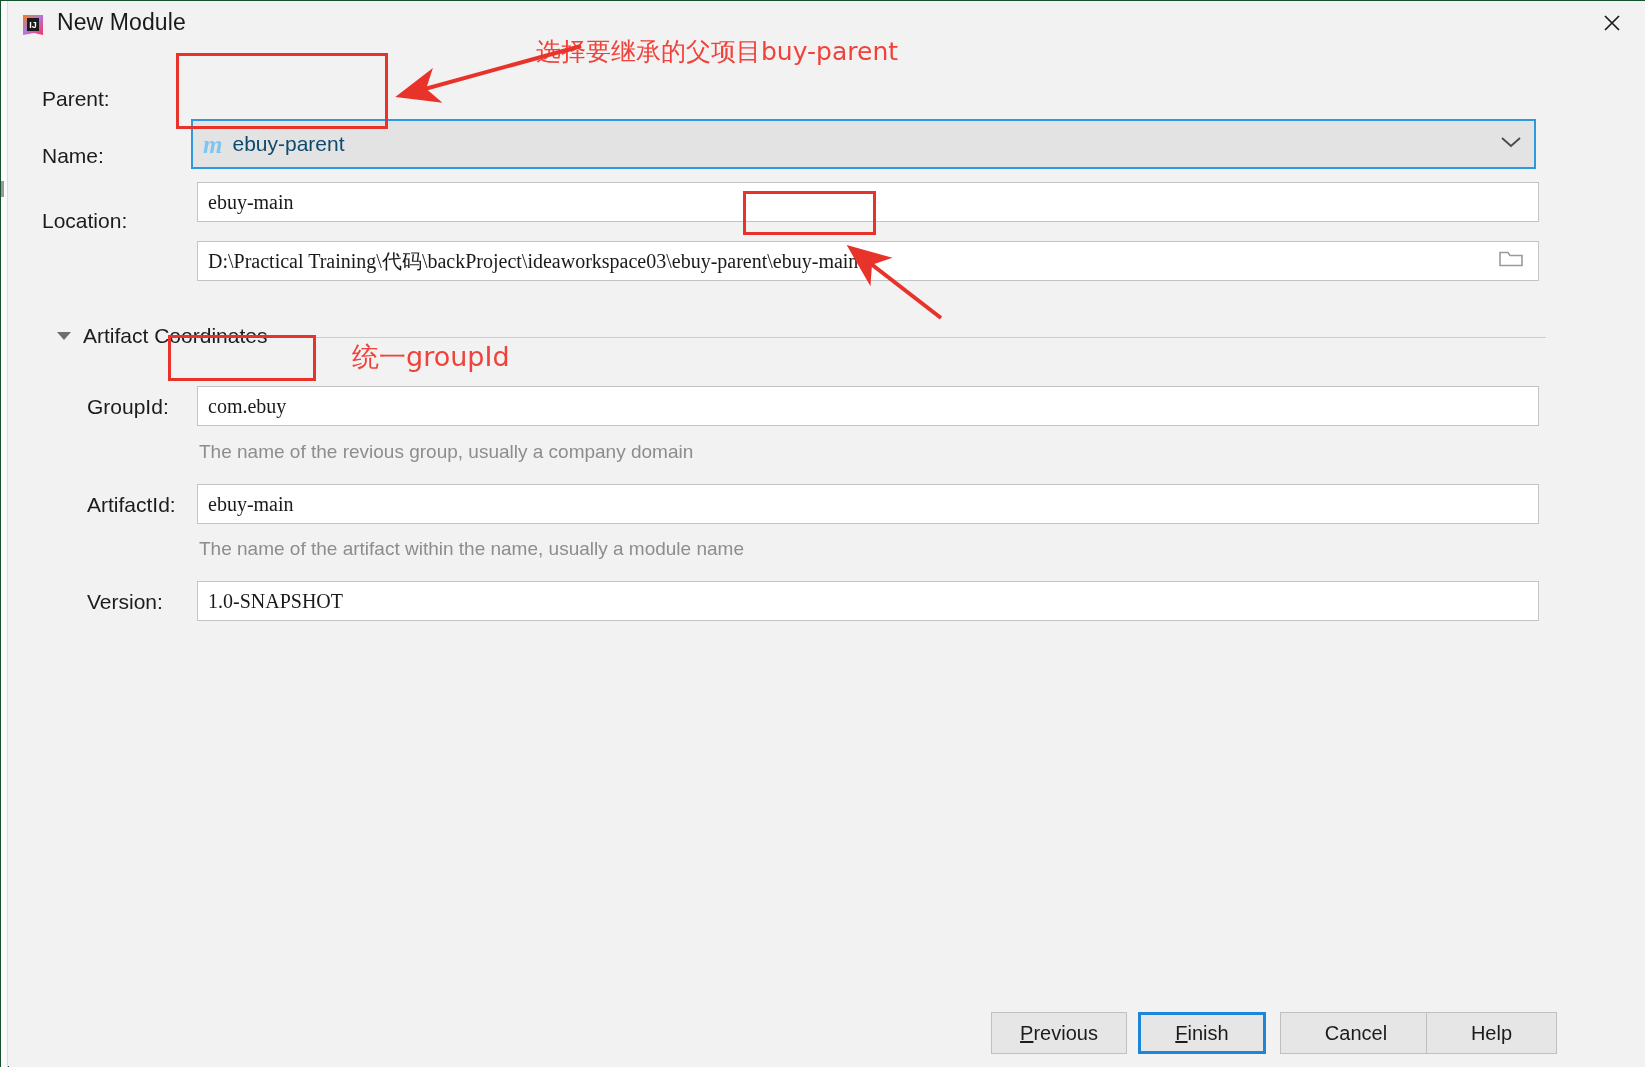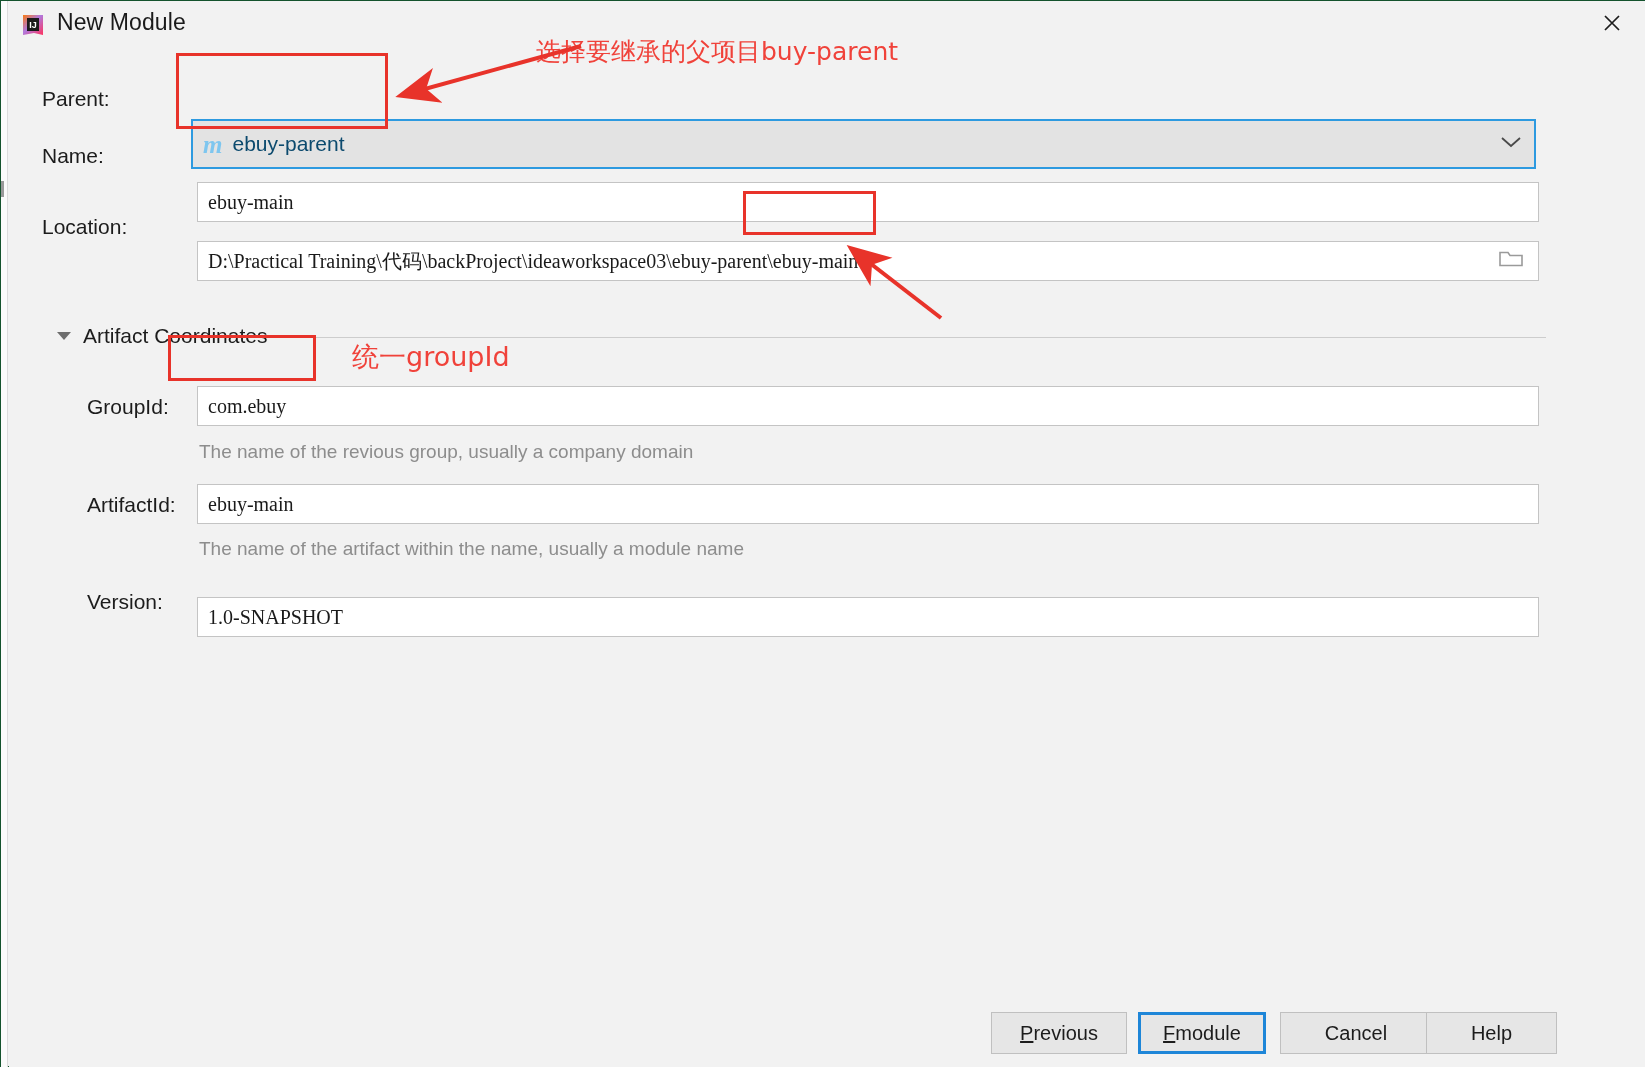--- a/index.html
+++ b/index.html
@@ -130,21 +130,21 @@
     font-size: 21px; color: #1c1c1c;
   }
   #section-rule {
     position: absolute; left: 282px; top: 288px;
     width: 1255px; height: 1px;
     background: #cdcdcd;
   }
 
   #groupid-field   { left: 188px; top: 337px; width: 1342px; height: 40px; }
   #artifactid-field{ left: 188px; top: 435px; width: 1342px; height: 40px; }
-  #version-field   { left: 188px; top: 532px; width: 1342px; height: 40px; margin-top: 16px; }
+  #version-field   { left: 188px; top: 532px; width: 1342px; height: 40px; }
 
   .hint {
     position: absolute;
     font-size: 19px;
     color: #8d8d8d;
     white-space: nowrap;
   }
   #groupid-hint   { left: 190px; top: 392px; }
   #artifactid-hint{ left: 190px; top: 489px; }
 
@@ -234,21 +234,21 @@
           <path d="M2 3 L11 11 L20 3" stroke="#4a4a4a" stroke-width="1.8" fill="none"></path>
         </svg>
       </span>
     </div>
 
     <div class="row-label" style="left:33px; top:95px;">Name:</div>
     <div class="field" id="name-field">
       <span>ebuy-main</span>
     </div>
 
-    <div class="row-label" style="left:33px; top:166px;">Location:</div>
+    <div class="row-label" style="left:33px; top:160px;">Location:</div>
     <div class="field" id="location-field">
       <span>D:\Practical Training\代码\backProject\ideaworkspace03\ebuy-parent\ebuy-main</span>
       <span id="location-folder-icon">
         <svg width="26" height="20" viewBox="0 0 26 20">
           <path d="M2 4 H10 L12 7 H24 V17 H2 Z" fill="none" stroke="#9a9a9a" stroke-width="1.6"></path>
         </svg>
       </span>
     </div>
 
     <div id="section-toggle">
@@ -275,21 +275,21 @@
     <div class="field" id="version-field">
       <span>1.0-SNAPSHOT</span>
     </div>
 
     <div class="btn" id="btn-previous">
       <span class="mnem">P</span>
         <span>revious</span>
     </div>
     <div class="btn" id="btn-finish">
       <span class="mnem">F</span>
-        <span>module</span>
+        <span>inish</span>
     </div>
     <div class="btn" id="btn-cancel">
       <span>Cancel</span>
     </div>
     <div class="btn" id="btn-help">
       <span>Help</span>
     </div>
 
   </div>
 

